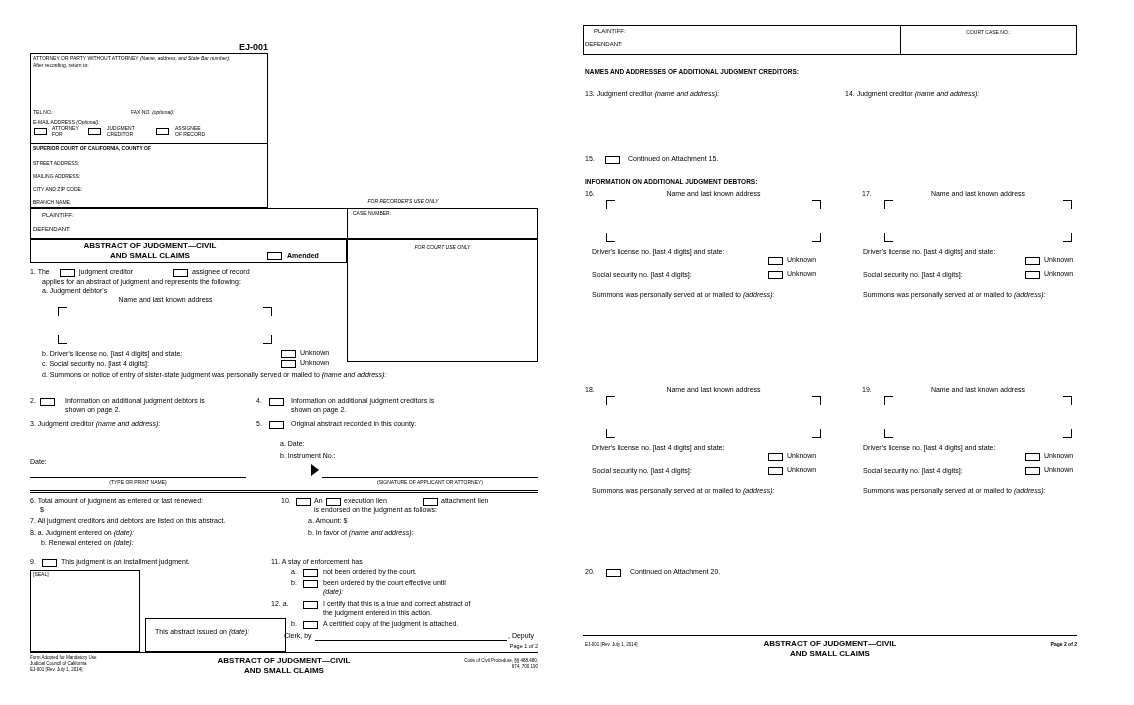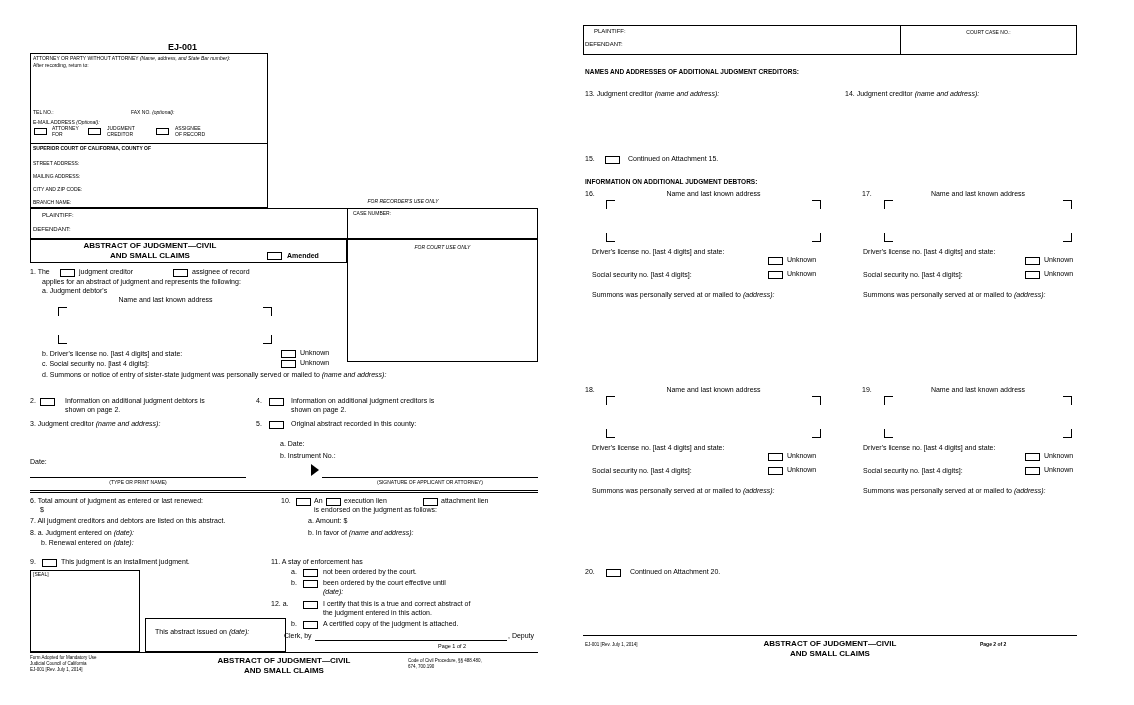--- a/index.html
+++ b/index.html
@@ -10,21 +10,21 @@
   }
   .page { position:absolute; background:#fff; }
   #page1 { left:28px; top:40px;  width:512px; height:660px; }
   #page2 { left:580px; top:22px; width:500px; height:640px; }
 
   .t  { position:absolute; white-space:nowrap; line-height:1.15; }
   .f45{ font-size:4.5px; } .f5{ font-size:5px; } .f55{ font-size:5.5px; }
   .f6 { font-size:6px; }  .f65{ font-size:6.5px; } .f7{ font-size:7px; }
   .f8 { font-size:8px; }  .f9 { font-size:9px; }
   .b  { font-weight:bold; } .i { font-style:italic; }
-  .ctr{ text-align:center; } .rgt{ }
+  .ctr{ text-align:center; } .rgt{ text-align:right; }
 
   .box{ position:absolute; border:1px solid #000; }
   .hl { position:absolute; border-top:1px solid #000; height:0; }
   .vl { position:absolute; border-left:1px solid #000; width:0; }
   .dbl{ position:absolute; height:3px; border-top:1px solid #000; border-bottom:1px solid #000; }
 
   .cb { position:absolute; width:15px; height:8px; border:1px solid #000; background:#fff; }
   .cbs{ position:absolute; width:13px; height:7px; border:1px solid #000; background:#fff; }
 
   .nb { position:absolute; }

